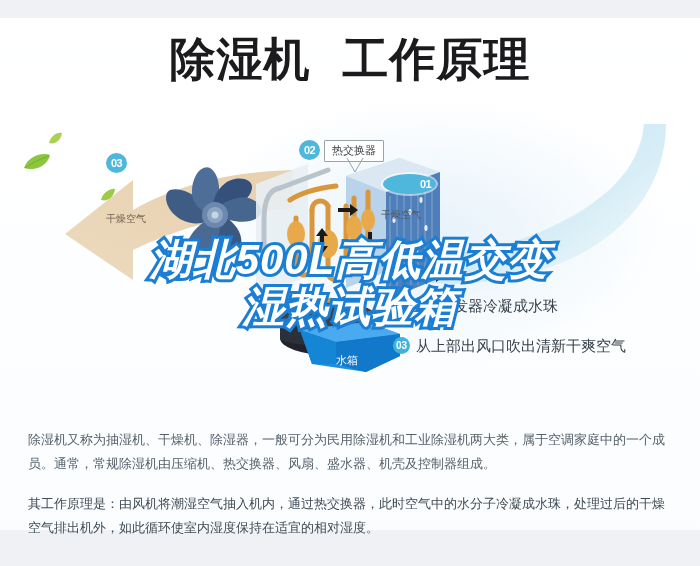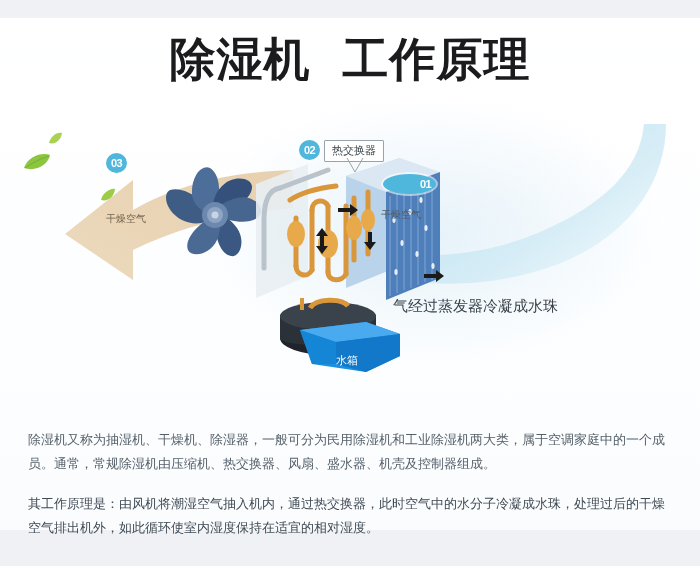--- a/index.html
+++ b/index.html
@@ -268,20 +268,27 @@
     </div>
 
     <div class="badge" style="left:383px;top:54px;padding-left:32px;">01</div>
     <div class="dlabel" style="left:381px;top:88px;">干燥空气</div>
 
   </div>
 
   <div class="stepline" style="left:393px;top:297px;">
     <span>气经过蒸发器冷凝成水珠</span>
   </div>
-
+  <div class="stepline" style="left:393px;top:337px;">
+    <span class="b">03</span><span>从上部出风口吹出清新干爽空气</span>
+  </div>
+
+  <div class="wm">
+    <span>湖北500L高低温交变</span>
+    <span>湿热试验箱</span>
+  </div>
 
   <div class="body">
     <p>除湿机又称为抽湿机、干燥机、除湿器，一般可分为民用除湿机和工业除湿机两大类，属于空调家庭中的一个成员。通常，常规除湿机由压缩机、热交换器、风扇、盛水器、机壳及控制器组成。</p>
     <p class="em">其工作原理是：由风机将潮湿空气抽入机内，通过热交换器，此时空气中的水分子冷凝成水珠，处理过后的干燥空气排出机外，如此循环使室内湿度保持在适宜的相对湿度。</p>
   </div>
 
 </div>
 
 </body></html>

